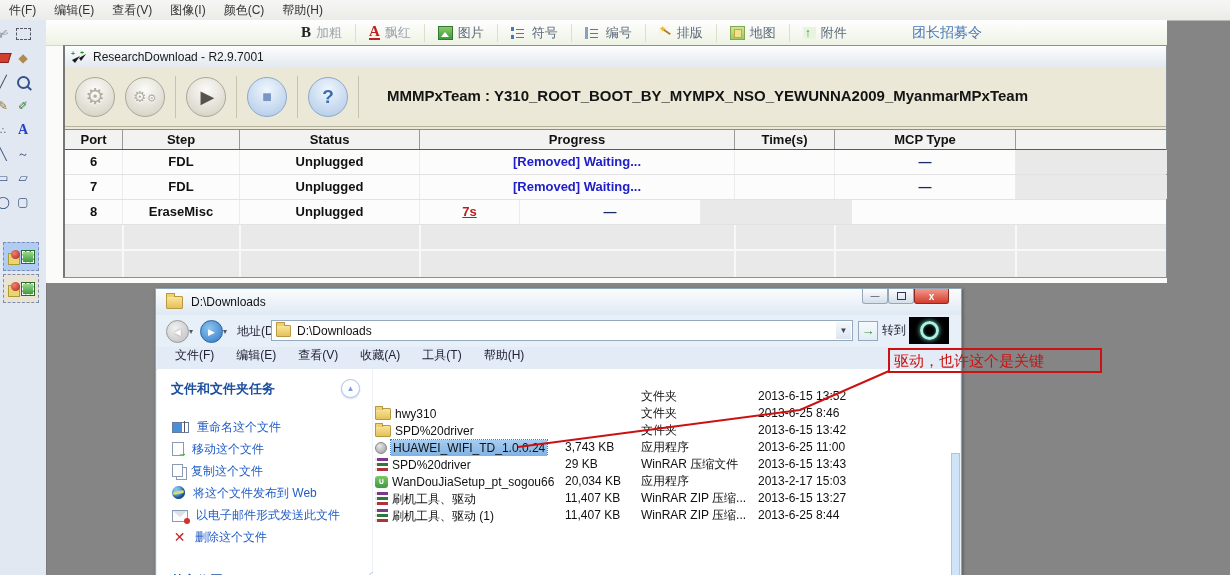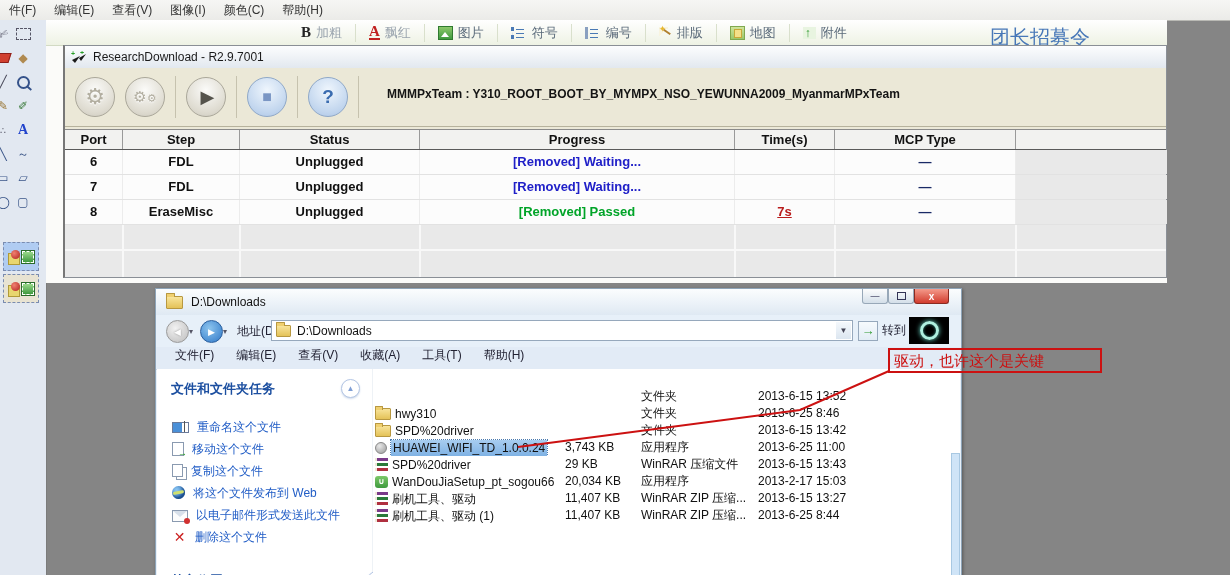--- a/index.html
+++ b/index.html
@@ -39,31 +39,31 @@
   .ic-list::before{content:"";position:absolute;left:2px;top:2px;width:8px;height:1px;background:#4a7ab5;box-shadow:0 4px 0 #4a7ab5,0 8px 0 #4a7ab5;}
   .ic-num{border-left:3px solid #8aa0c0;}
   .ic-num::before{content:"";position:absolute;left:2px;top:2px;width:8px;height:1px;background:#4a7ab5;box-shadow:0 4px 0 #4a7ab5,0 8px 0 #4a7ab5;}
   .ic-wand{background:linear-gradient(135deg,#f8f4e0 40%,transparent 40%);}
   .ic-wand::before{content:"✦";position:absolute;left:0px;top:-3px;color:#e8b830;font-size:9px;}
   .ic-wand::after{content:"";position:absolute;left:4px;top:4px;width:8px;height:2px;background:#b08030;transform:rotate(35deg);}
   .ic-map{background:linear-gradient(#cfe49a,#9ac86a);border:1px solid #7fa84f;}
   .ic-map::after{content:"";position:absolute;left:3px;top:2px;width:6px;height:7px;background:#f4e088;border:1px solid #c8a838;}
   .ic-att{background:#e8f4e0;}
   .ic-att::after{content:"↑";position:absolute;left:2px;top:-1px;color:#2f9a2f;font-weight:bold;font-size:12px;}
-  #promo{position:absolute;left:944px;top:4px;font-size:20px;color:#4878b8;}
+  #promo{position:absolute;left:866px;top:4px;font-size:14px;color:#4878b8;}
 
   
   #rdwin{left:63px;top:45px;width:1104px;height:233px;border:1px solid #8a8f96;border-left:2px solid #777;background:#ebe8d7;box-sizing:border-box;}
   #rdtitle{position:absolute;left:0;top:0;right:0;height:22px;background:linear-gradient(#fcfdfe,#e2e8ef);border-bottom:1px solid #c4cad2;display:flex;align-items:center;gap:6px;padding-left:6px;font-size:12px;color:#1a1a1a;}
   #rdtoolbar{position:absolute;left:0;top:22px;right:0;height:58px;background:#ebe8d7;border-bottom:1px solid #b6b29c;display:flex;align-items:center;padding-left:10px;gap:10px;}
   .cbtn{width:38px;height:38px;border-radius:50%;display:flex;align-items:center;justify-content:center;flex:none;}
   .cbtn-gray{background:radial-gradient(circle at 50% 32%,#fbfbf9,#dedbd0 68%,#c9c6ba);border:1px solid #aaa79a;color:#b2aea0;}
   .cbtn-blue{background:radial-gradient(circle at 50% 32%,#eff6fd,#c2d6ee 68%,#a8c2e4);border:1px solid #8fa8c8;}
   .tsep{width:1px;height:42px;background:#c6c2ae;flex:none;}
-  #rdpkg{position:absolute;left:322px;top:41px;font-size:12px;font-weight:bold;color:#141414;}
+  #rdpkg{position:absolute;left:322px;top:41px;font-size:15px;font-weight:bold;color:#141414;}
   #rdtable{position:absolute;left:0;top:83px;right:0;}
   .hrow{display:flex;height:21px;background:#f2f2f0;border-top:1px solid #8a8a8a;border-bottom:1px solid #5a5a5a;box-sizing:border-box;}
   .hcell{font-size:13px;font-weight:bold;color:#111;text-align:center;line-height:19px;border-right:1px solid #9a9a9a;box-sizing:border-box;flex:none;}
   .drow{display:flex;height:25px;background:#fcfcfc;border-bottom:1px solid #e2e2e2;box-sizing:border-box;}
   .dcell{font-size:13px;font-weight:bold;color:#111;text-align:center;line-height:24px;border-right:1px solid #ececec;box-sizing:border-box;flex:none;white-space:nowrap;overflow:hidden;}
   .w-port{width:58px}.w-step{width:117px}.w-status{width:180px}.w-prog{width:315px}.w-time{width:100px}.w-mcp{width:181px}.w-x{width:151px}
   .cell-x{background:#e9e9e9;border-right:none;}
   .c-wait{color:#2020c8;}
   .c-pass{color:#00a428;}
   .c-time{color:#b91c1c;text-decoration:underline;}
@@ -309,21 +309,20 @@
         <div class="dcell w-status">Unplugged</div>
         <div class="dcell w-prog c-wait">[Removed] Waiting...</div>
         <div class="dcell w-time c-time"></div>
         <div class="dcell w-mcp c-mcp">—</div>
         <div class="dcell w-x cell-x"></div>
       </div>
       <div class="drow">
         <div class="dcell w-port">8</div>
         <div class="dcell w-step">EraseMisc</div>
         <div class="dcell w-status">Unplugged</div>
-        <div class="dcell w-prog c-pass">[Removed] Passed</div>
         <div class="dcell w-time c-time">7s</div>
         <div class="dcell w-mcp c-mcp">—</div>
         <div class="dcell w-x cell-x"></div>
       </div>
     </div>
     <div id="rdempty">
       <span class="vline" style="left:57px;"></span>
         <span class="vline" style="left:174px;"></span>
         <span class="vline" style="left:354px;"></span>
         <span class="vline" style="left:669px;"></span>

